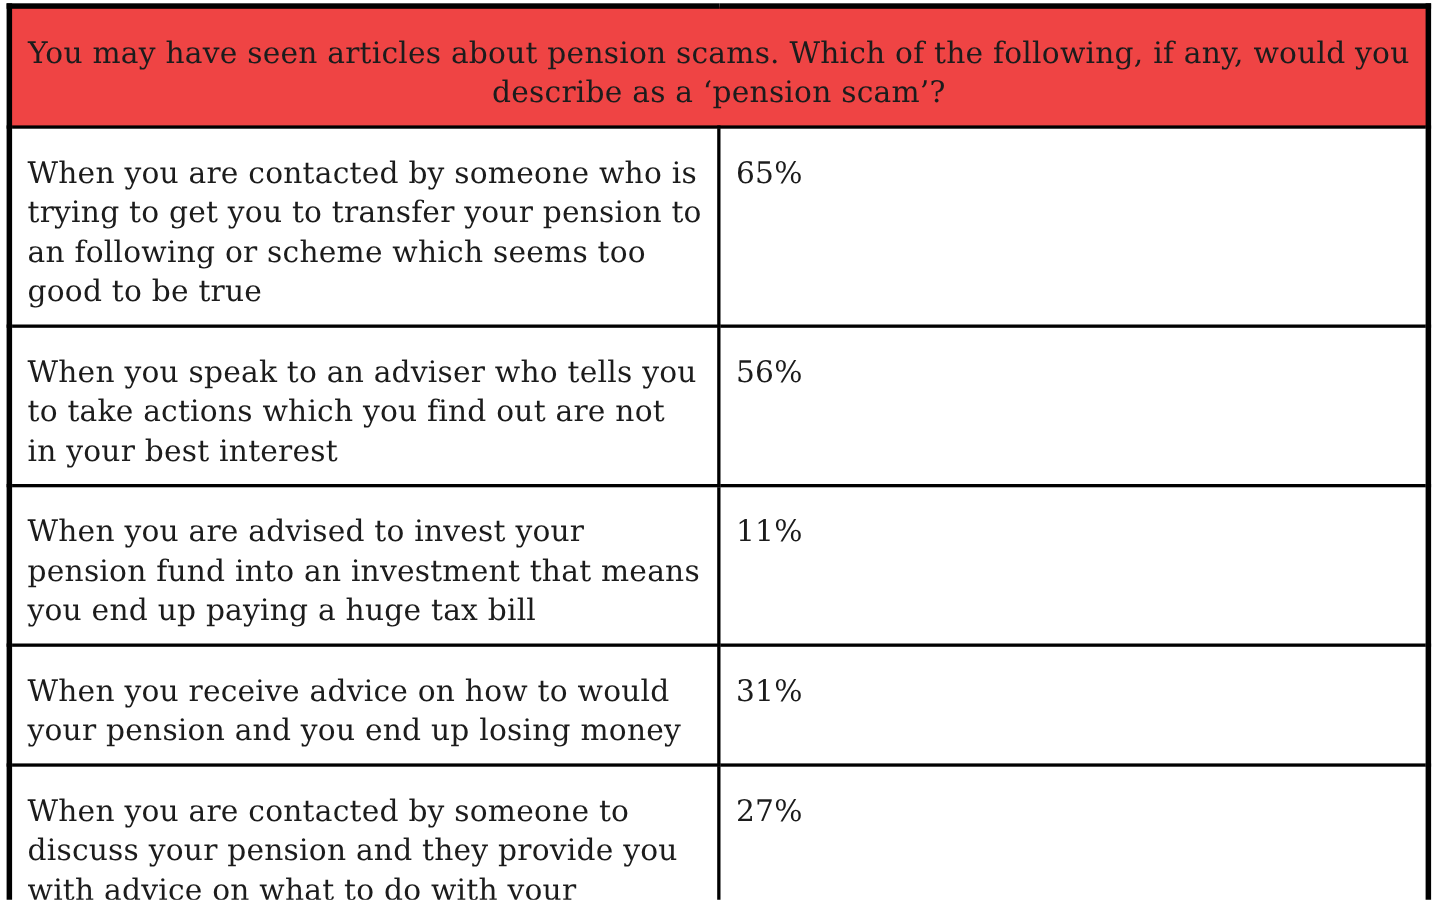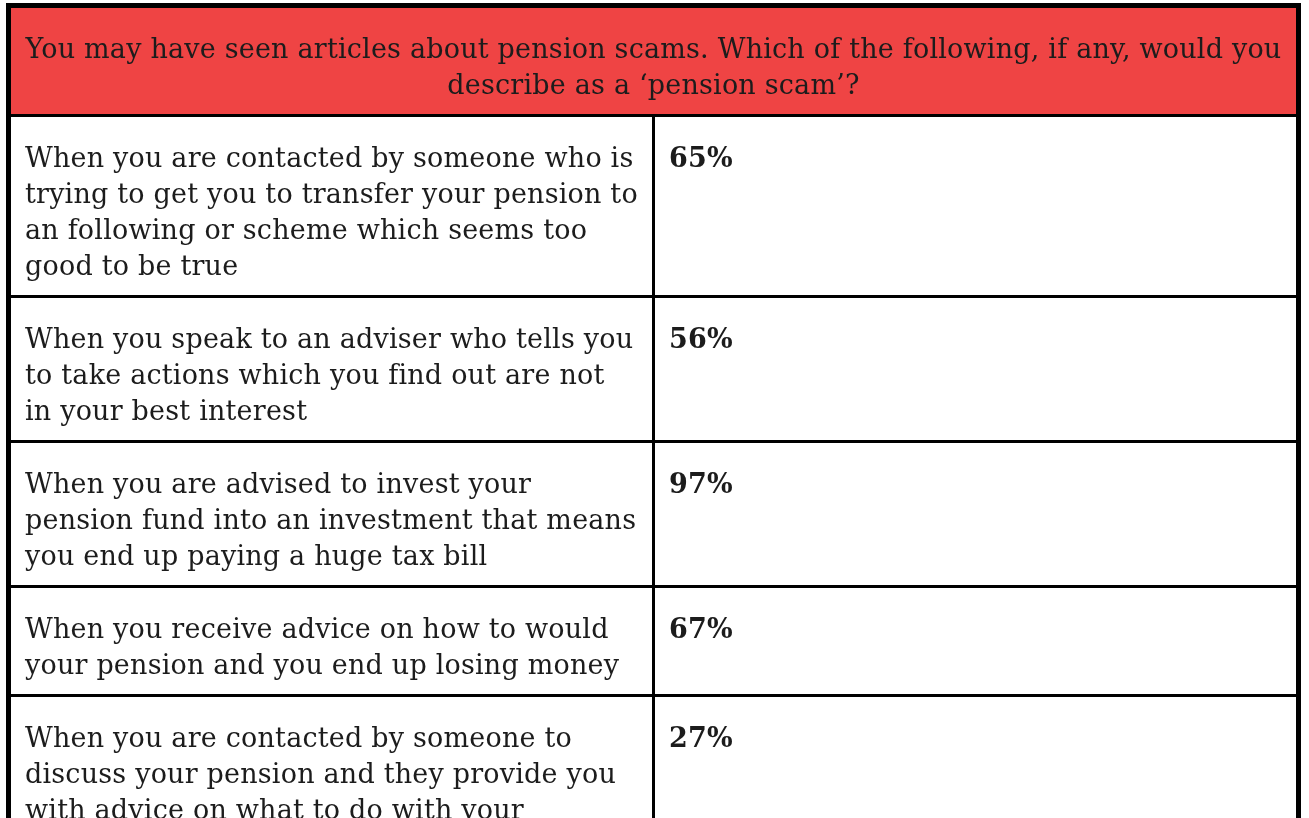--- a/index.html
+++ b/index.html
@@ -37,46 +37,45 @@
     background: #ef4444;
     padding-top: 30px;
     padding-bottom: 14px;
     text-align: center;
   }
   td.statement-cell {
     width: 1119px;
   }
   td.value-cell {
     width: 176px;
-    font-weight: bold;
   }
 </style>
 </head>
 <body>
 
 <table class="survey-table">
   <tbody>
       <tr>
     <td class="question-header" colspan="2">You may have seen articles about pension scams. Which of the following, if any, would you describe as a ‘pension scam’?</td>
   </tr>
   <tr>
     <td class="statement-cell">When you are contacted by someone who is trying to get you to transfer your pension to an following or scheme which seems too good to be true</td>
     <td class="value-cell">65%</td>
   </tr>
   <tr>
     <td class="statement-cell">When you speak to an adviser who tells you to take actions which you find out are not in your best interest</td>
     <td class="value-cell">56%</td>
   </tr>
   <tr>
     <td class="statement-cell">When you are advised to invest your pension fund into an investment that means you end up paying a huge tax bill</td>
-    <td class="value-cell">97%</td>
+    <td class="value-cell">11%</td>
   </tr>
   <tr>
     <td class="statement-cell">When you receive advice on how to would your pension and you end up losing money</td>
-    <td class="value-cell">67%</td>
+    <td class="value-cell">31%</td>
   </tr>
   <tr>
     <td class="statement-cell">When you are contacted by someone to discuss your pension and they provide you with advice on what to do with your pension</td>
     <td class="value-cell">27%</td>
   </tr>
 
 </tbody>
   </table>
 
 </body></html>

